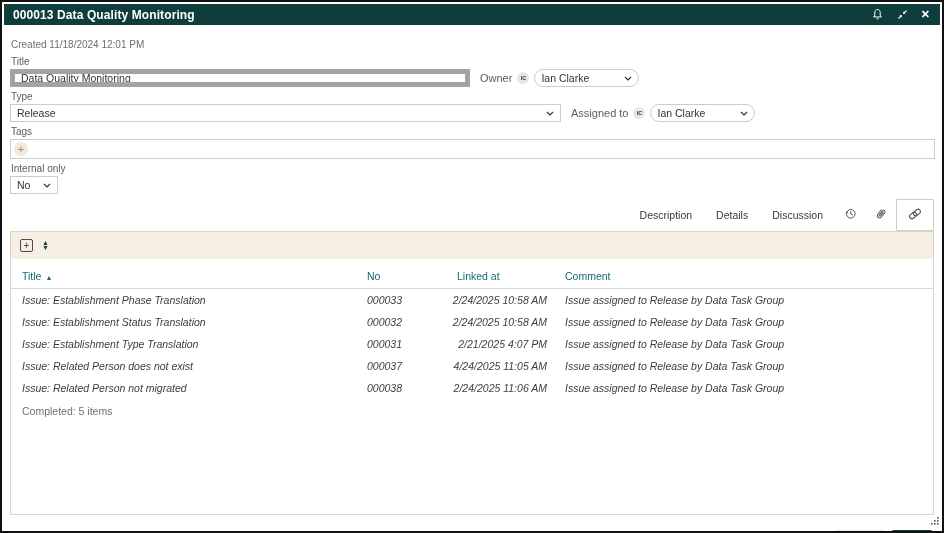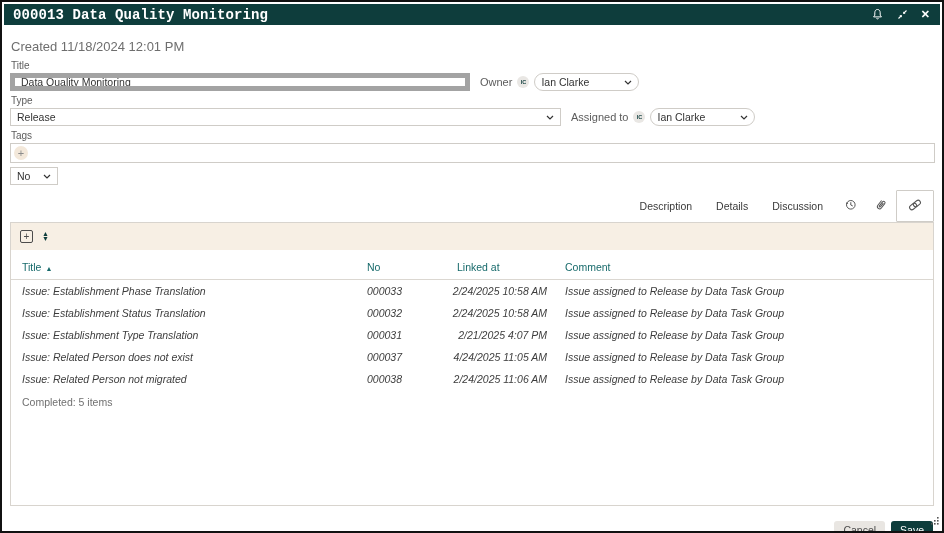--- a/index.html
+++ b/index.html
@@ -15,29 +15,29 @@
   }
 
   
   .titlebar {
     margin: 2px;
     height: 21px;
     background: var(--accent, #0e3d3c);
     display: flex; align-items: center; justify-content: space-between;
     padding: 0 10px 0 9px;
   }
-  .titlebar .win-title { color:#fff; font-size:14px; font-weight:bold; letter-spacing:.1px;font-family:Liberation Mono, monospace; }
+  .titlebar .win-title { color:#fff; font-size:12px; font-weight:bold; letter-spacing:.1px; }
   .tb-icons { display:flex; align-items:center; gap:13px; }
   .tb-icons .ticon { display:flex; align-items:center; cursor:pointer; }
   .tb-icons svg { display:block; }
   .close-glyph { color:#fff; font-size:11px; font-weight:bold; line-height:1; }
 
   
   .content { padding: 5px 8px 0 8px; }
-  .created { font-size:13px; color:#6e6e6e; margin:7px 0 6px 1px; }
+  .created { font-size:10px; color:#6e6e6e; margin:7px 0 6px 1px; }
 
   .field-label { font-size:10px; color:#5c5c5c; margin:0 0 2px 1px; }
   .tinput {
     width: 460px; height: 18px;
     border: 5px solid #a3a3a3; background:#fff;
     font-family: inherit; font-size: 10.5px; color:#333;
     padding: 0 6px; outline: none; display:block;
   }
   .selectbox {
     height: 18px; border: 1px solid #cfccc7; background:#fff;
@@ -185,20 +185,21 @@
     </div>
 
     <div class="mt4">
       <div class="field-label">Tags</div>
       <div class="tags-box">
         <button class="tag-add">+</button>
       </div>
     </div>
 
     <div class="mt4">
+      <div class="field-label">Internal only</div>
       <div class="selectbox internal-select">
         <span>No</span>
         <svg class="chev" width="8" height="5" viewBox="0 0 8 5">
             <polyline points="1,1 4,4 7,1" fill="none" stroke="#333" stroke-width="1.2"></polyline>
           </svg>
       </div>
     </div>
 
     <div class="tabbar">
       <div class="tab">Description</div>

